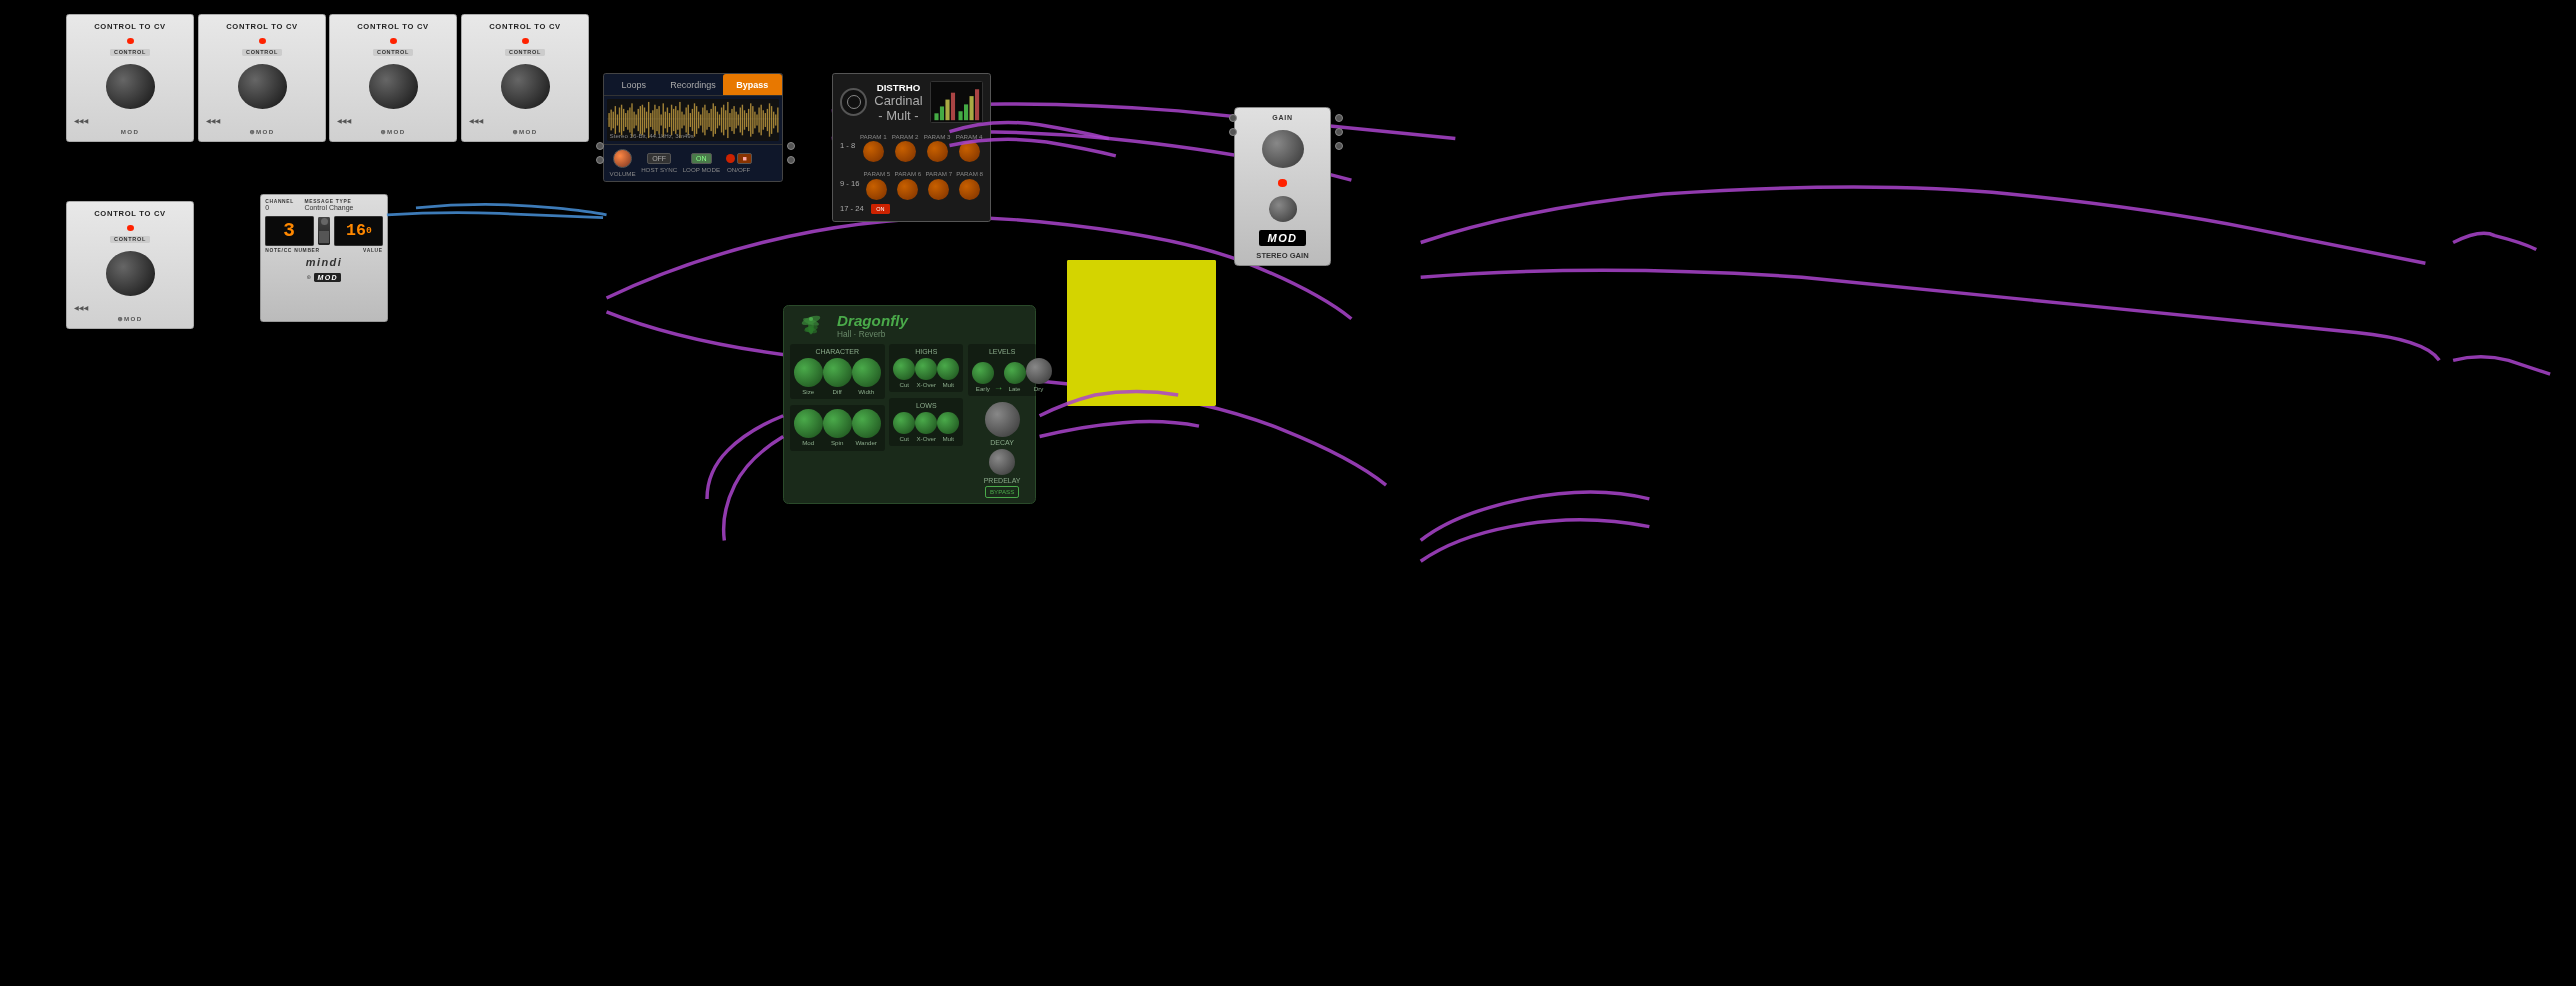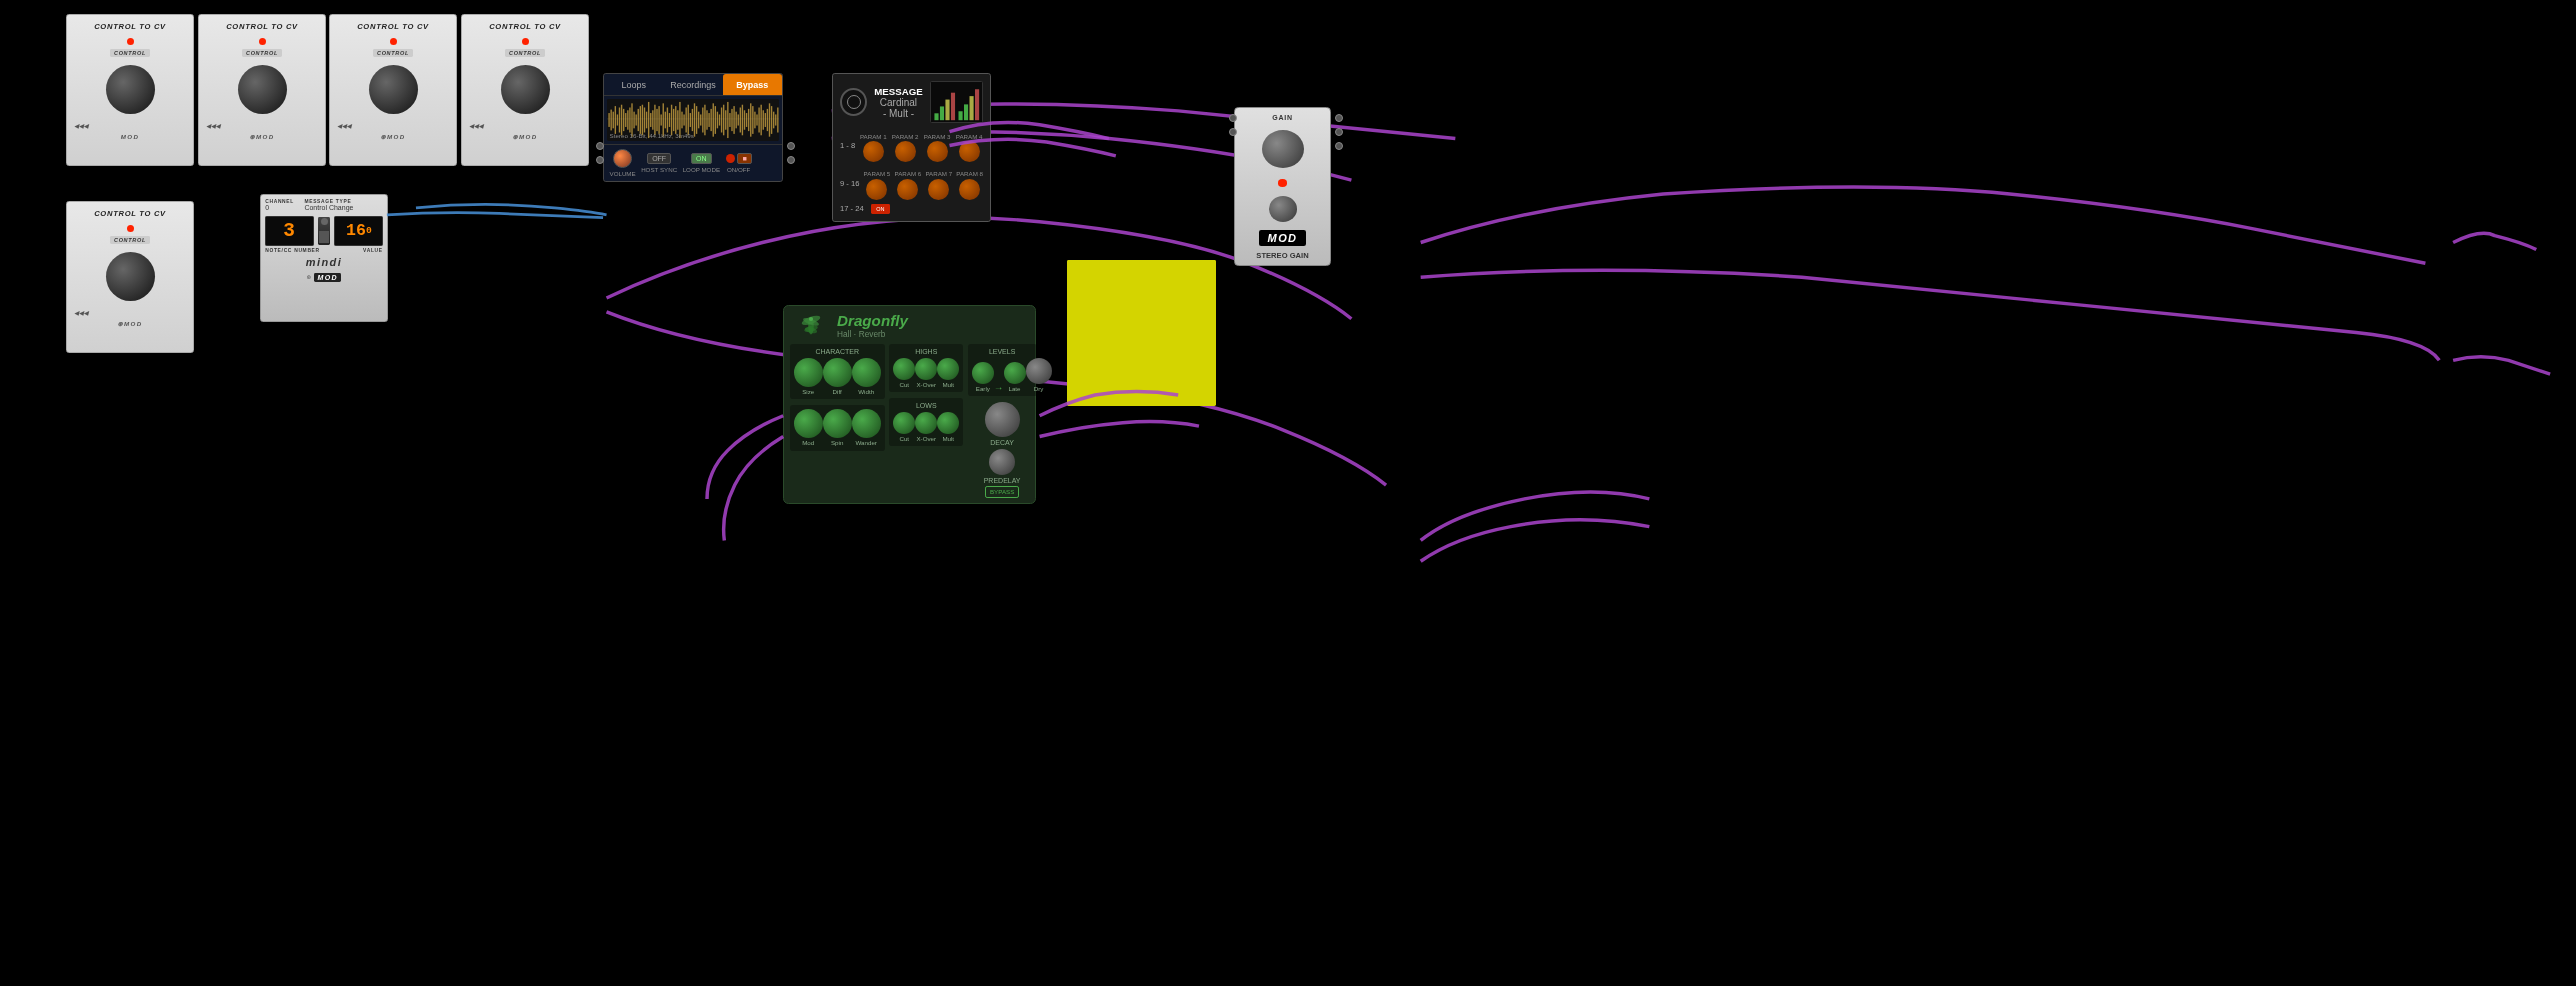--- a/index.html
+++ b/index.html
@@ -58,24 +58,23 @@
       width: 7px;
       height: 7px;
       background: #ff2200;
       border-radius: 50%;
       position: absolute;
     }
 
     
     .control-to-cv {
       width: 128px;
-      height: 152px;
+      height: 128px;
       padding: 4.2px;
       gap: 2.8px;
-      font-style: italic;
     }
 
     .ctrl-label {
       background: #ccc;
       border-radius: 1.4px;
       font-size: 5.5px;
       text-align: center;
       color: #333;
       padding: 0.7px 4.2px;
       letter-spacing: 0.7px;
@@ -235,21 +234,21 @@
     }
 
     .cardinal-title {
       font-size: 9.7px;
       color: #fff;
       text-align: center;
       font-weight: bold;
     }
 
     .cardinal-subtitle {
-      font-size: 10px;
+      font-size: 13px;
       color: #aaa;
       text-align: center;
     }
 
     .param-grid {
       display: grid;
       grid-template-columns: repeat(4, 1fr);
       gap: 4.2px;
       margin-top: 4.2px;
     }
@@ -692,21 +691,21 @@
     </div>
   </div>
 </div>
 
 <div class="cardinal-panel" style="top:73px; left:832px;">
   <div style="display:flex;justify-content:center;align-items:center;gap:7px;">
     <div style="width:28px;height:28px;border-radius:50%;background:#111;border:2.1px solid #555;display:flex;align-items:center;justify-content:center;">
       <div style="width:14px;height:14px;border-radius:50%;border:1.4px solid #888;"></div>
     </div>
     <div>
-      <div class="cardinal-title">MESSAGE</div>
+      <div class="cardinal-title">DISTRHO</div>
       <div class="cardinal-subtitle">Cardinal</div>
       <div class="cardinal-subtitle">- Mult -</div>
     </div>
     <div style="width:55px;height:42px;background:#0a0a0a;border:0.7px solid #333;border-radius:1.4px;overflow:hidden;">
       
       <svg width="55" height="42" xmlns="http://www.w3.org/2000/svg" viewBox="0 0 80 60">
         <rect x="5" y="45" width="6" height="10" fill="#4a4"></rect>
         <rect x="13" y="35" width="6" height="20" fill="#4a4"></rect>
         <rect x="21" y="25" width="6" height="30" fill="#aa4"></rect>
         <rect x="29" y="15" width="6" height="40" fill="#a44"></rect>

